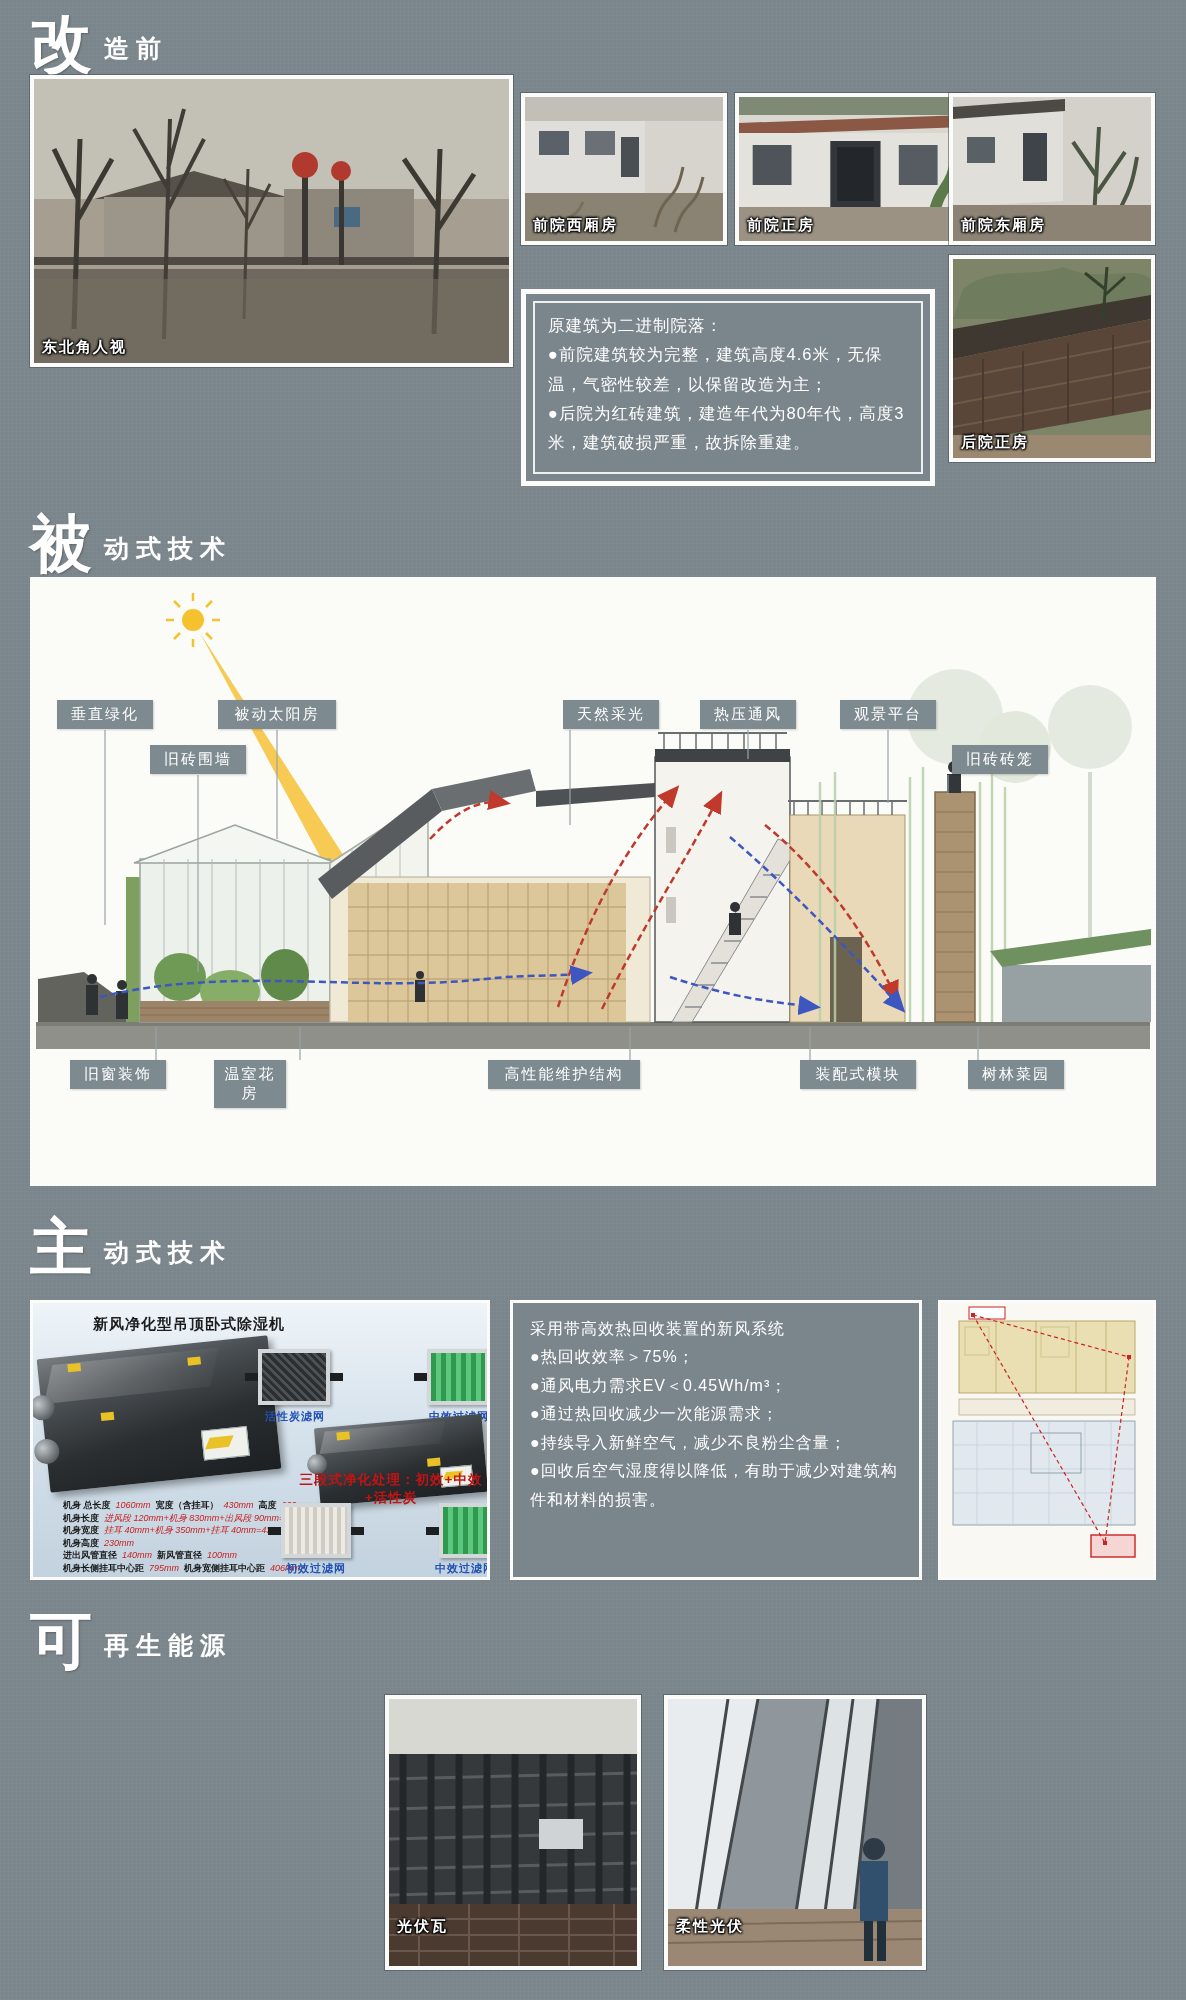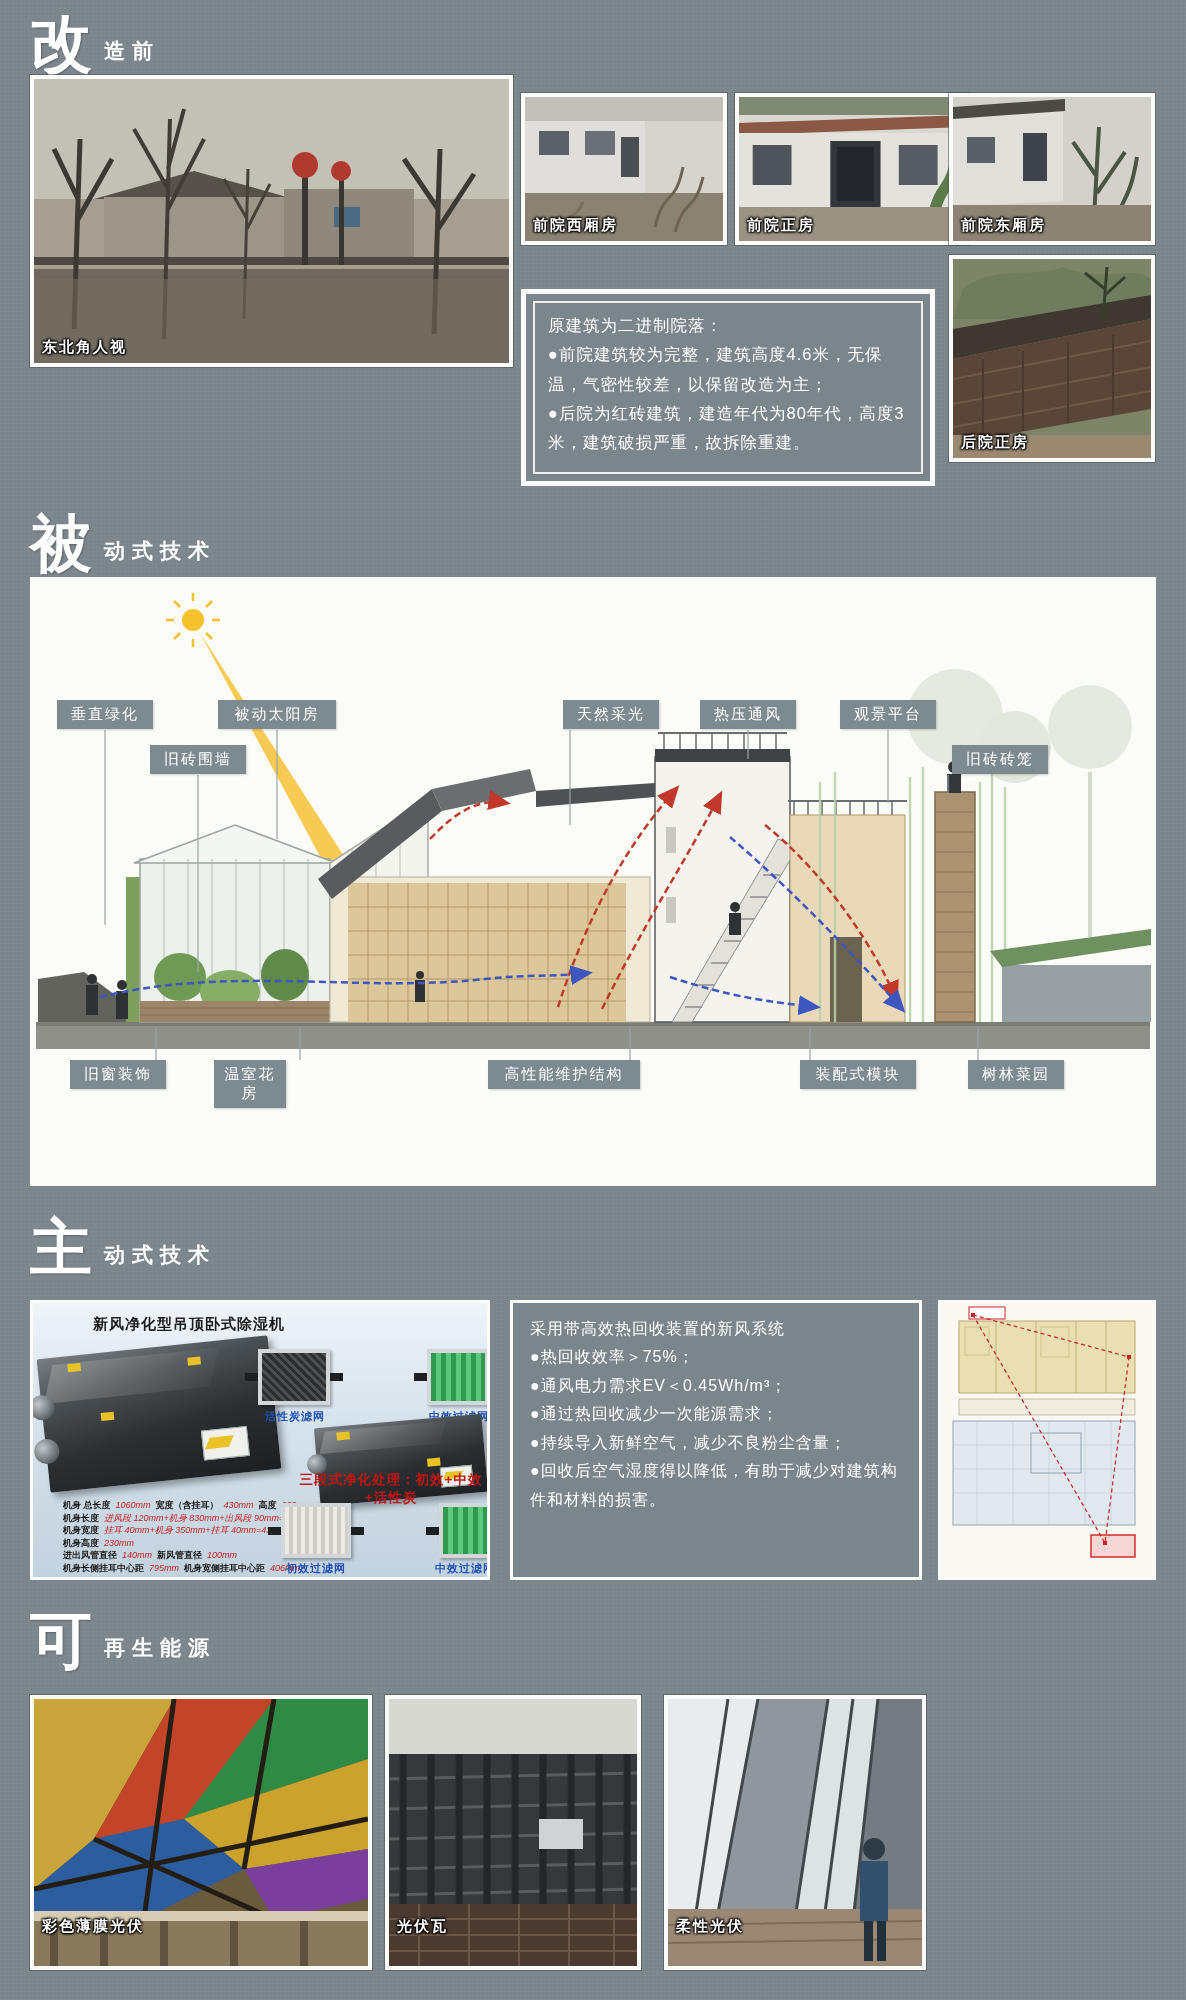--- a/index.html
+++ b/index.html
@@ -2,21 +2,21 @@
 <html><head>
 <meta charset="utf-8">
 <style>
 html,body{margin:0;padding:0;}
 body{font-family:"Liberation Sans",sans-serif;}
 .poster{position:relative;width:1186px;height:2000px;background:#7b868c;overflow:hidden;
   background-image:repeating-linear-gradient(0deg,rgba(255,255,255,.02) 0 1px,transparent 1px 4px),
                    repeating-linear-gradient(90deg,rgba(255,255,255,.02) 0 1px,transparent 1px 4px);}
 .hdr{position:absolute;color:#fff;display:flex;align-items:flex-end;gap:12px;}
 .hdr .big{font-family:"DejaVu Serif",serif;font-size:62px;line-height:.9;font-weight:bold;text-shadow:1px 1px 2px rgba(0,0,0,.25);}
-.hdr .rest{font-size:21px;font-weight:bold;letter-spacing:7px;padding-bottom:7px;}
+.hdr .rest{font-size:25px;font-weight:bold;letter-spacing:7px;padding-bottom:7px;}
 .photo{position:absolute;border:4px solid #fbfbfa;box-sizing:border-box;box-shadow:0 0 0 1px rgba(70,80,86,.55);overflow:hidden;}
 .photo svg{position:absolute;left:0;top:0;width:100%;height:100%;}
 .cap{position:absolute;left:8px;bottom:6px;color:#fff;font-size:15px;font-weight:bold;letter-spacing:2px;
   text-shadow:1px 1px 2px #000,-1px -1px 2px #000,1px -1px 2px #000,-1px 1px 2px #000;}
 .infobox{position:absolute;left:521px;top:255px;width:414px;height:197px;background:#7b868c;border:5px solid #fbfbfa;box-sizing:border-box;margin-top:34px;}
 .infobox .inner{position:absolute;left:7px;top:7px;right:7px;bottom:7px;border:2px solid #eef0f0;padding:8px 13px;color:#fff;font-size:16.5px;line-height:1.78;letter-spacing:1px;overflow:hidden;}
 .panel{position:absolute;background:#fbfbf8;}
 .dlabel{position:absolute;background:#7d8a90;color:#fff;text-align:center;font-size:15px;letter-spacing:2px;
   padding:5px 6px;box-sizing:border-box;box-shadow:1px 1px 2px rgba(0,0,0,.18);}
 .devpanel{position:absolute;left:30px;top:1300px;width:460px;height:280px;border:3px solid #fbfbfa;box-sizing:border-box;
@@ -410,36 +410,20 @@
       <rect x="186" y="52" width="4" height="4" fill="#cc2222"></rect>
       <rect x="162" y="238" width="4" height="4" fill="#cc2222"></rect>
     </svg>
   </div>
 
   <div class="hdr" style="left:30px;top:1613px;">
     <span class="big">可</span>
     <span class="rest">再生能源</span>
   </div>
 
-  <div class="photo" style="left:30px;top:1695px;width:342px;height:275px;">
-    <svg viewBox="0 0 334 267" preserveAspectRatio="none">
-      <rect width="334" height="267" fill="#6a5a3e"></rect>
-      <polygon points="0,0 140,0 60,140 0,190" fill="#c8a43a"></polygon>
-      <polygon points="140,0 240,0 150,120 60,140" fill="#c2452a"></polygon>
-      <polygon points="240,0 334,0 334,60 150,120" fill="#2f8a46"></polygon>
-      <polygon points="334,60 334,150 210,170 150,120" fill="#caa22c"></polygon>
-      <polygon points="60,140 150,120 210,170 110,220 0,250 0,190" fill="#2c5d9e"></polygon>
-      <polygon points="210,170 334,150 334,200 240,220" fill="#7a3f9d"></polygon>
-      <path d="M0,190 L334,120 M60,140 L240,220 M140,0 L110,220 M240,0 L210,170" stroke="#241d14" stroke-width="5" fill="none"></path>
-      <rect y="220" width="334" height="47" fill="#8a7a5c"></rect>
-      <path d="M20,220 L20,267 M70,220 L70,267 M130,220 L130,267 M200,220 L200,267 M270,220 L270,267" stroke="#5f5340" stroke-width="8"></path>
-      <rect y="212" width="334" height="10" fill="#d8cdb4"></rect>
-    </svg>
-    <span class="cap cap4">彩色薄膜光伏</span>
-  </div>
 
   <div class="photo" style="left:385px;top:1695px;width:256px;height:275px;">
     <svg viewBox="0 0 248 267" preserveAspectRatio="none">
       <rect width="248" height="60" fill="#d8d8d2"></rect>
       <rect y="55" width="248" height="150" fill="#35393c"></rect>
       <path d="M0,80 L248,74 M0,110 L248,104 M0,140 L248,134 M0,170 L248,164 M0,196 L248,190" stroke="#575c60" stroke-width="3"></path>
       <path d="M14,55 L14,205 M42,55 L42,205 M70,55 L70,205 M98,55 L98,205 M126,55 L126,205 M154,55 L154,205 M182,55 L182,205 M210,55 L210,205 M238,55 L238,205" stroke="#24272a" stroke-width="7"></path>
       <rect x="150" y="120" width="44" height="30" fill="#cfd3d5"></rect>
       <rect y="205" width="248" height="62" fill="#4a3a30"></rect>
       <path d="M0,220 L248,220 M0,236 L248,236 M0,252 L248,252" stroke="#6b564a" stroke-width="2"></path>

